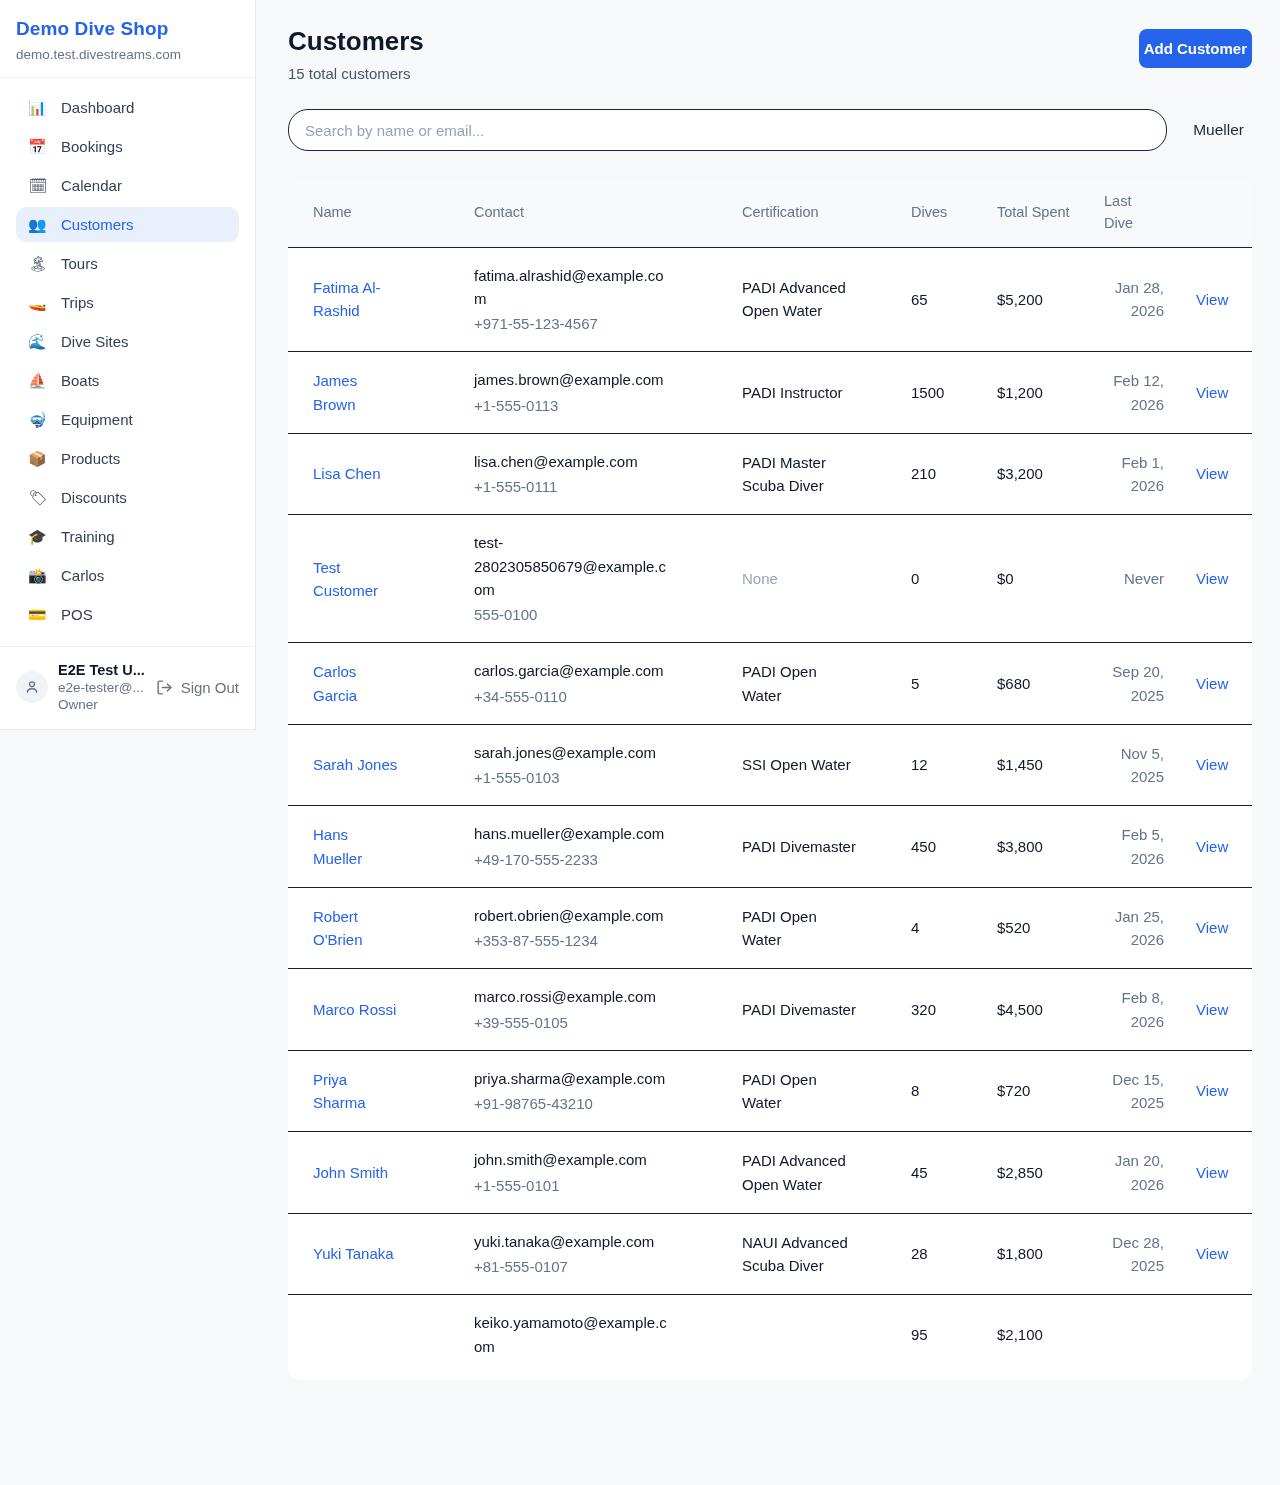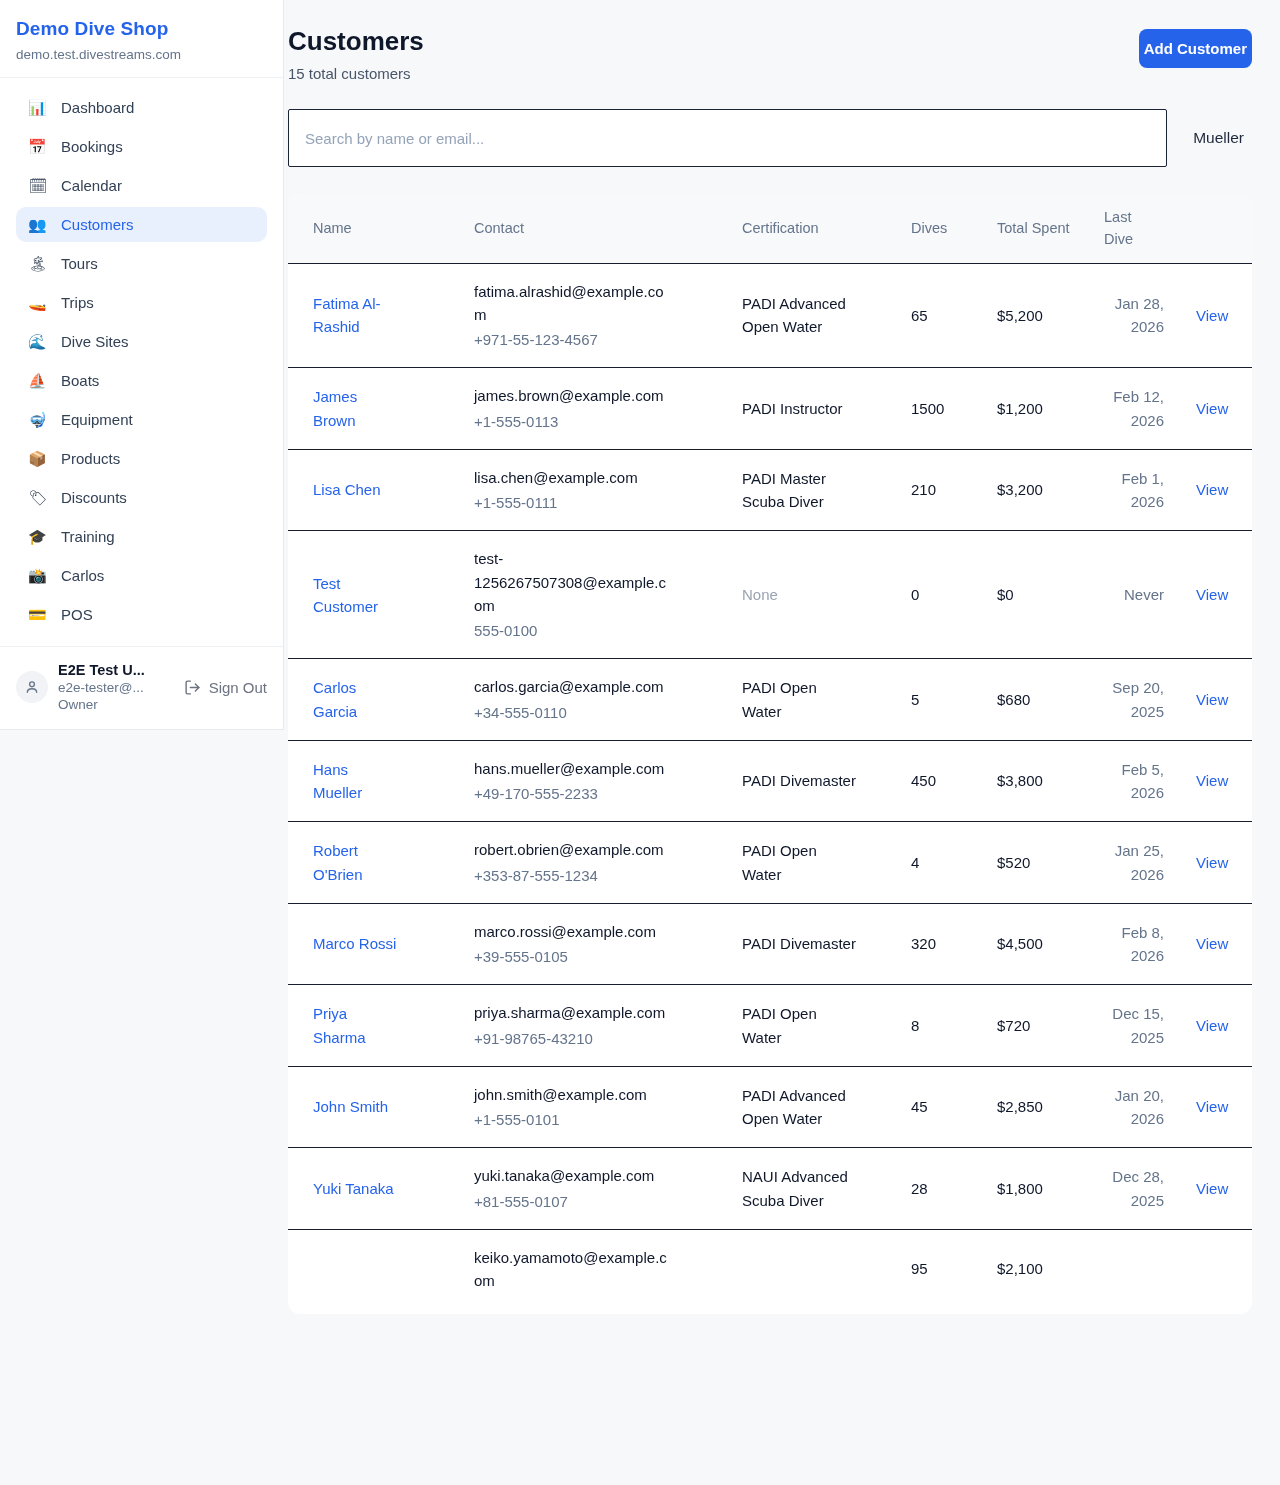--- a/index.html
+++ b/index.html
@@ -9,21 +9,21 @@
     background: #f7f8fa;
     color: #0f172a;
     min-height: 1485px;
     overflow-x: hidden;
   }
   .app { position: relative; width: 1280px; min-height: 1485px; }
 
   
   .sidebar {
     position: absolute; top: 0; left: 0;
-    width: 284px;
+    width: 256px;
     background: #ffffff;
     border-right: 1px solid #e8eaef;
     border-bottom: 1px solid #e8eaef;
   }
   .brand { padding: 18px 16px 15px; border-bottom: 1px solid #eef0f4; }
   .brand-title { color: #2563eb; font-size: 19px; font-weight: 700; letter-spacing: .1px; }
   .brand-domain { color: #64748b; font-size: 13.5px; margin-top: 7px; }
 
   .nav { padding: 12px 16px 14px; display: flex; flex-direction: column; gap: 4px; }
   .nav-item {
@@ -62,22 +62,22 @@
   .page-subtitle { font-size: 15px; color: #475569; margin-top: 8px; }
   .add-btn {
     background: #2563eb; color: #ffffff;
     border: none; border-radius: 8px; cursor: pointer;
     font-family: inherit; font-size: 15px; font-weight: 600;
     padding: 11px 5px; margin-top: 3px;
   }
 
   .search-row { display: flex; align-items: center; gap: 26px; margin-top: 27px; }
   .search-input {
-    flex: 1; height: 58px;
-    border: 1px solid #1b2437; border-radius: 2px;
+    flex: 1; height: 42px;
+    border: 1px solid #1b2437; border-radius: 20px;
     padding: 0 16px; font-size: 15px; font-family: inherit;
     background: #ffffff; color: #0f172a; outline: none;
   }
   .search-input::placeholder { color: #94a3b8; }
   .search-btn {
     background: none; border: none; cursor: pointer;
     font-family: inherit; font-size: 15.5px; color: #1e293b; padding: 0 8px 0 0;
   }
 
   
@@ -296,21 +296,21 @@
     <td class="td-cert"><span class="cert-text">PADI Master Scuba Diver</span></td>
     <td class="td-dives">210</td>
     <td class="td-spent">$3,200</td>
     <td class="td-last"><span class="last-text">Feb 1, 2026</span></td>
     <td class="td-action"><a class="view-link">View</a></td>
   </tr>
 
   <tr>
     <td class="td-name"><a class="name-link">Test Customer</a></td>
     <td class="td-contact">
-      <div class="email">test-1256267507308@example.com</div>
+      <div class="email">test-2802305850679@example.com</div>
       <div class="phone">555-0100</div>
     </td>
     <td class="td-cert"><span class="cert-text none">None</span></td>
     <td class="td-dives">0</td>
     <td class="td-spent">$0</td>
     <td class="td-last"><span class="last-text">Never</span></td>
     <td class="td-action"><a class="view-link">View</a></td>
   </tr>
 
   <tr>
@@ -319,20 +319,32 @@
       <div class="email">carlos.garcia@example.com</div>
       <div class="phone">+34-555-0110</div>
     </td>
     <td class="td-cert"><span class="cert-text">PADI Open Water</span></td>
     <td class="td-dives">5</td>
     <td class="td-spent">$680</td>
     <td class="td-last"><span class="last-text">Sep 20, 2025</span></td>
     <td class="td-action"><a class="view-link">View</a></td>
   </tr>
 
+  <tr>
+    <td class="td-name"><a class="name-link">Sarah Jones</a></td>
+    <td class="td-contact">
+      <div class="email">sarah.jones@example.com</div>
+      <div class="phone">+1-555-0103</div>
+    </td>
+    <td class="td-cert"><span class="cert-text">SSI Open Water</span></td>
+    <td class="td-dives">12</td>
+    <td class="td-spent">$1,450</td>
+    <td class="td-last"><span class="last-text">Nov 5, 2025</span></td>
+    <td class="td-action"><a class="view-link">View</a></td>
+  </tr>
 
   <tr>
     <td class="td-name"><a class="name-link">Hans Mueller</a></td>
     <td class="td-contact">
       <div class="email">hans.mueller@example.com</div>
       <div class="phone">+49-170-555-2233</div>
     </td>
     <td class="td-cert"><span class="cert-text">PADI Divemaster</span></td>
     <td class="td-dives">450</td>
     <td class="td-spent">$3,800</td>

